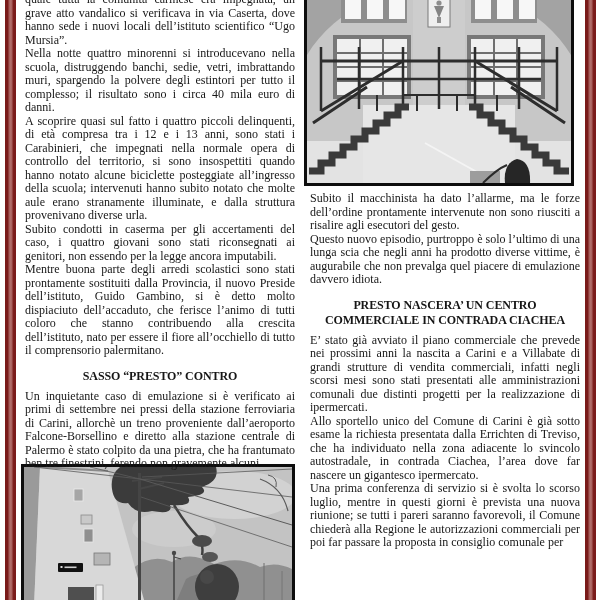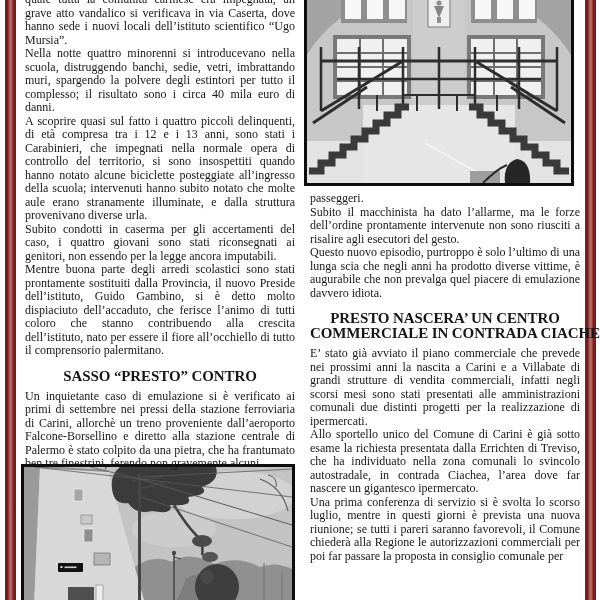--- a/index.html
+++ b/index.html
@@ -6,21 +6,21 @@
   .page{position:relative;width:600px;height:600px;background:#fff;overflow:hidden;
         font-family:"Liberation Serif", serif;color:#161616;}
   .border-strip{position:absolute;top:0;bottom:0;width:11px;
     background:linear-gradient(90deg,#7a1b1a 0%,#7a1b1a 24%,#a85f5c 40%,#b5726e 55%,#7a1b1a 78%,#7a1b1a 100%);}
   .border-strip.bl{left:5px;}
   .border-strip.br{right:4px;}
   .col{position:absolute;text-align:justify;font-size:12px;line-height:13.5px;}
   .col p{margin:0;}
   .col-left{left:25px;top:-7px;width:270px;}
   .col-right{left:310px;top:192px;width:270px;}
-  h2.headline{font-weight:bold;text-align:center;font-size:15px;line-height:15px;
+  h2.headline{font-weight:bold;text-align:center;font-size:12px;line-height:15px;
     margin:11px 0 6px 0;letter-spacing:-0.1px;}
   h2.headline span{display:block;white-space:nowrap;}
   .photo{position:absolute;border:3px solid #0d0d0d;background:#c7c7c7;}
   .photo svg{display:block;}
   .photo.hall{left:304px;top:-12px;width:264px;height:192px;}
   .photo.station{left:21px;top:464px;width:268px;height:140px;}
 </style>
 </head>
 <body>
 
@@ -139,25 +139,24 @@
     <p>A scoprire quasi sul fatto i quattro piccoli delinquenti, di età compresa tra i 12 e i 13 anni, sono stati i Carabinieri, che impegnati nella normale opera di controllo del territorio, si sono insospettiti quando hanno notato alcune biciclette posteggiate all’ingresso della scuola; intervenuti hanno subito notato che molte aule erano stranamente illuminate, e dalla struttura provenivano diverse urla.</p>
     <p>Subito condotti in caserma per gli accertamenti del caso, i quattro giovani sono stati riconsegnati ai genitori, non essendo per la legge ancora imputabili.</p>
     <p>Mentre buona parte degli arredi scolastici sono stati prontamente sostituiti dalla Provincia, il nuovo Preside dell’istituto, Guido Gambino, si è detto molto dispiaciuto dell’accaduto, che ferisce l’animo di tutti coloro che stanno contribuendo alla crescita dell’istituto, nato per essere il fiore all’occhiello di tutto il comprensorio palermitano.</p>
     <h2 class="headline">
       <span>SASSO “PRESTO” CONTRO</span>
     </h2>
     <p>Un inquietante caso di emulazione si è verificato ai primi di settembre nei pressi della stazione ferroviaria di Carini, allorchè un treno proveniente dall’aeroporto Falcone-Borsellino e diretto alla stazione centrale di Palermo è stato colpito da una pietra, che ha frantumato ben tre finestrini, ferendo non gravemente alcuni</p>
   </div>
 
   <div class="col col-right">
-    <p>passeggeri.</p>
     <p>Subito il macchinista ha dato l’allarme, ma le forze dell’ordine prontamente intervenute non sono riusciti a risalire agli esecutori del gesto.</p>
     <p>Questo nuovo episodio, purtroppo è solo l’ultimo di una lunga scia che negli anni ha prodotto diverse vittime, è augurabile che non prevalga quel piacere di emulazione davvero idiota.</p>
     <h2 class="headline">
       <span>PRESTO NASCERA’ UN CENTRO</span>
       <span>COMMERCIALE IN CONTRADA CIACHEA</span>
     </h2>
     <p>E’ stato già avviato il piano commerciale che prevede nei prossimi anni la nascita a Carini e a Villabate di grandi strutture di vendita commerciali, infatti negli scorsi mesi sono stati presentati alle amministrazioni comunali due distinti progetti per la realizzazione di ipermercati.</p>
-    <p>Allo sportello unico del Comune di Carini è già sotto esame la richiesta presentata dalla Errichten di Treviso, che ha individuato nella zona comunali lo svincolo autostradale, in contrada Ciachea, l’area dove far nascere un gigantesco ipermercato.</p>
+    <p>Allo sportello unico del Comune di Carini è già sotto esame la richiesta presentata dalla Errichten di Treviso, che ha individuato nella zona adiacente lo svincolo autostradale, in contrada Ciachea, l’area dove far nascere un gigantesco ipermercato.</p>
     <p>Una prima conferenza di servizio si è svolta lo scorso luglio, mentre in questi giorni è prevista una nuova riunione; se tutti i pareri saranno favorevoli, il Comune chiederà alla Regione le autorizzazioni commerciali per poi far passare la proposta in consiglio comunale per</p>
   </div>
 
 </div>
 
 </body></html>

